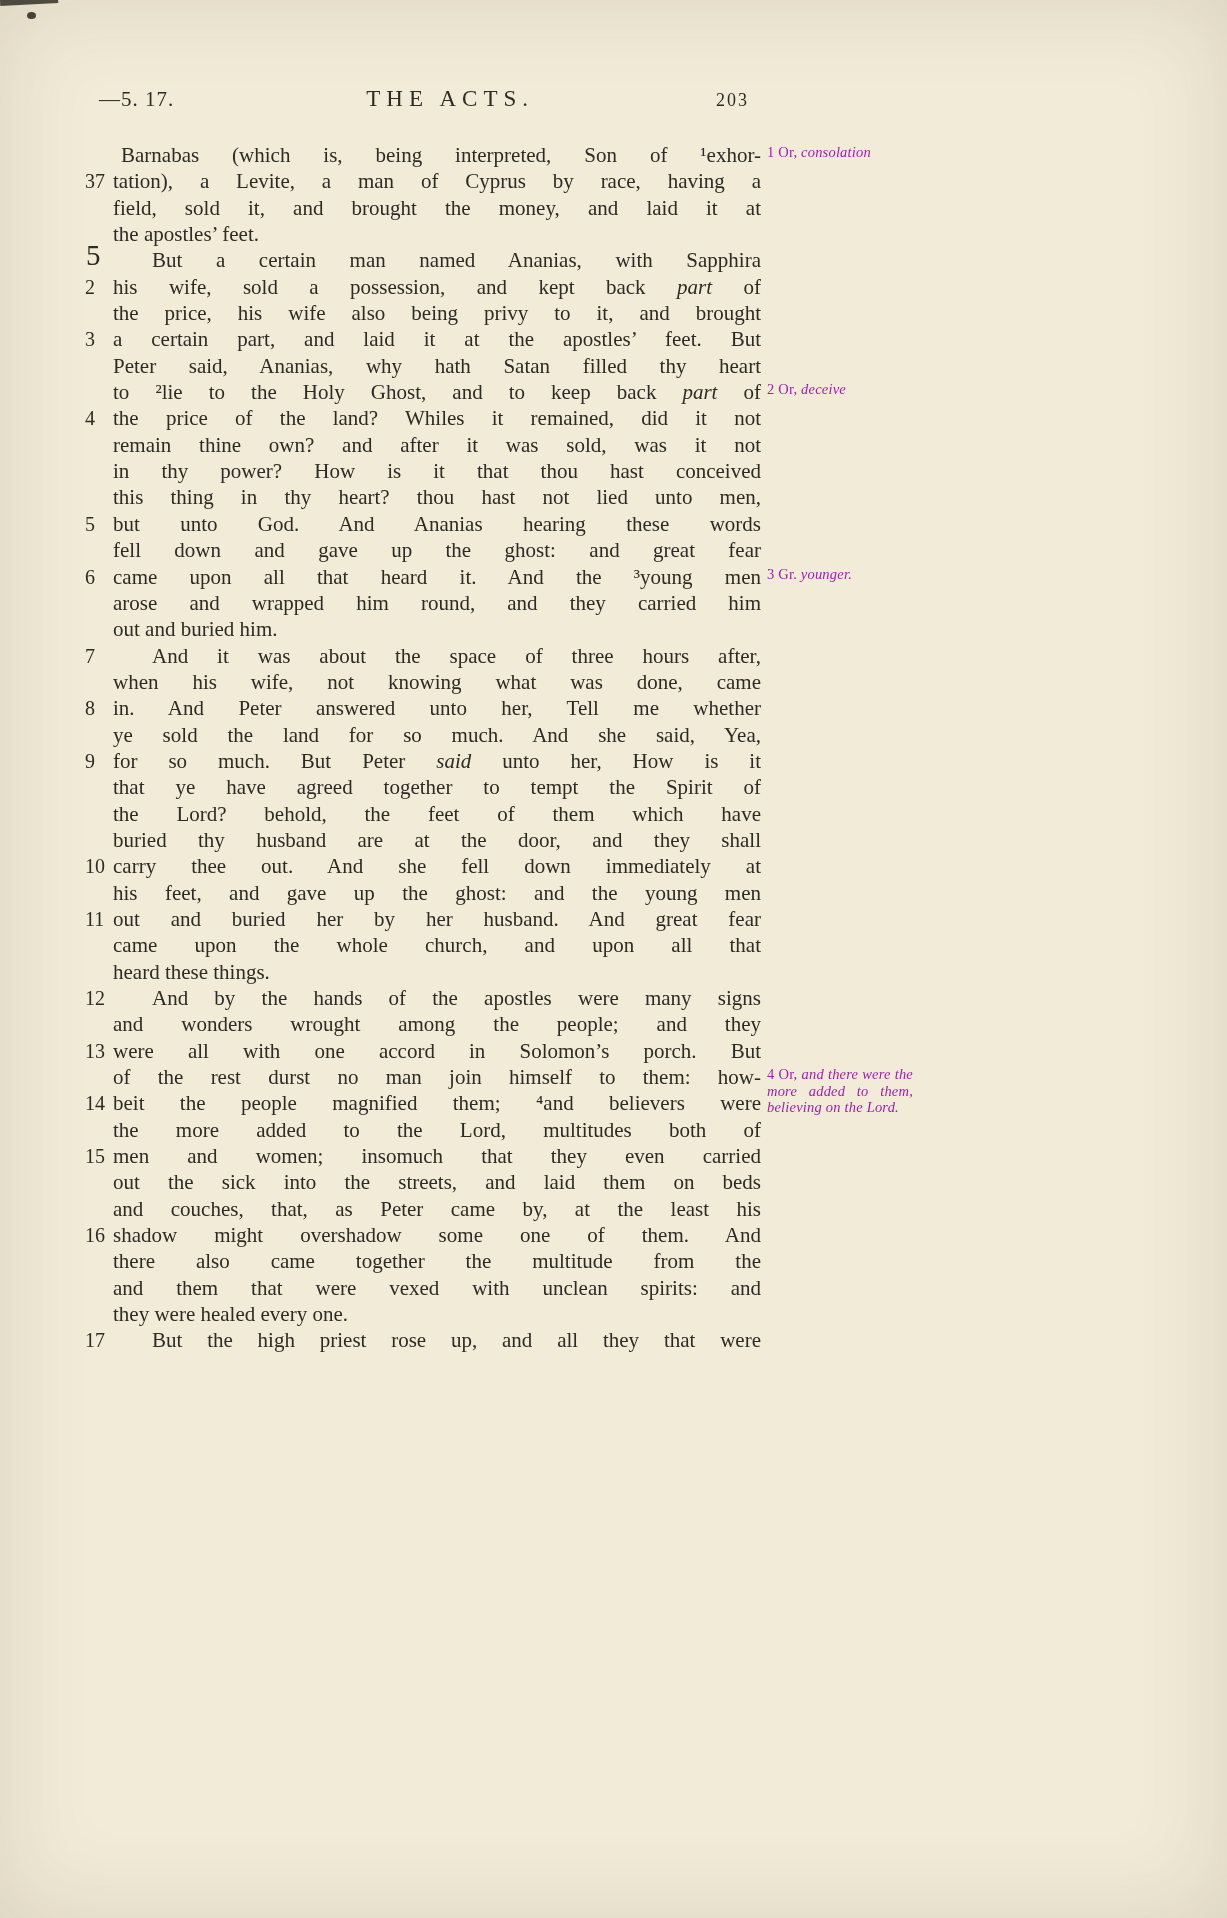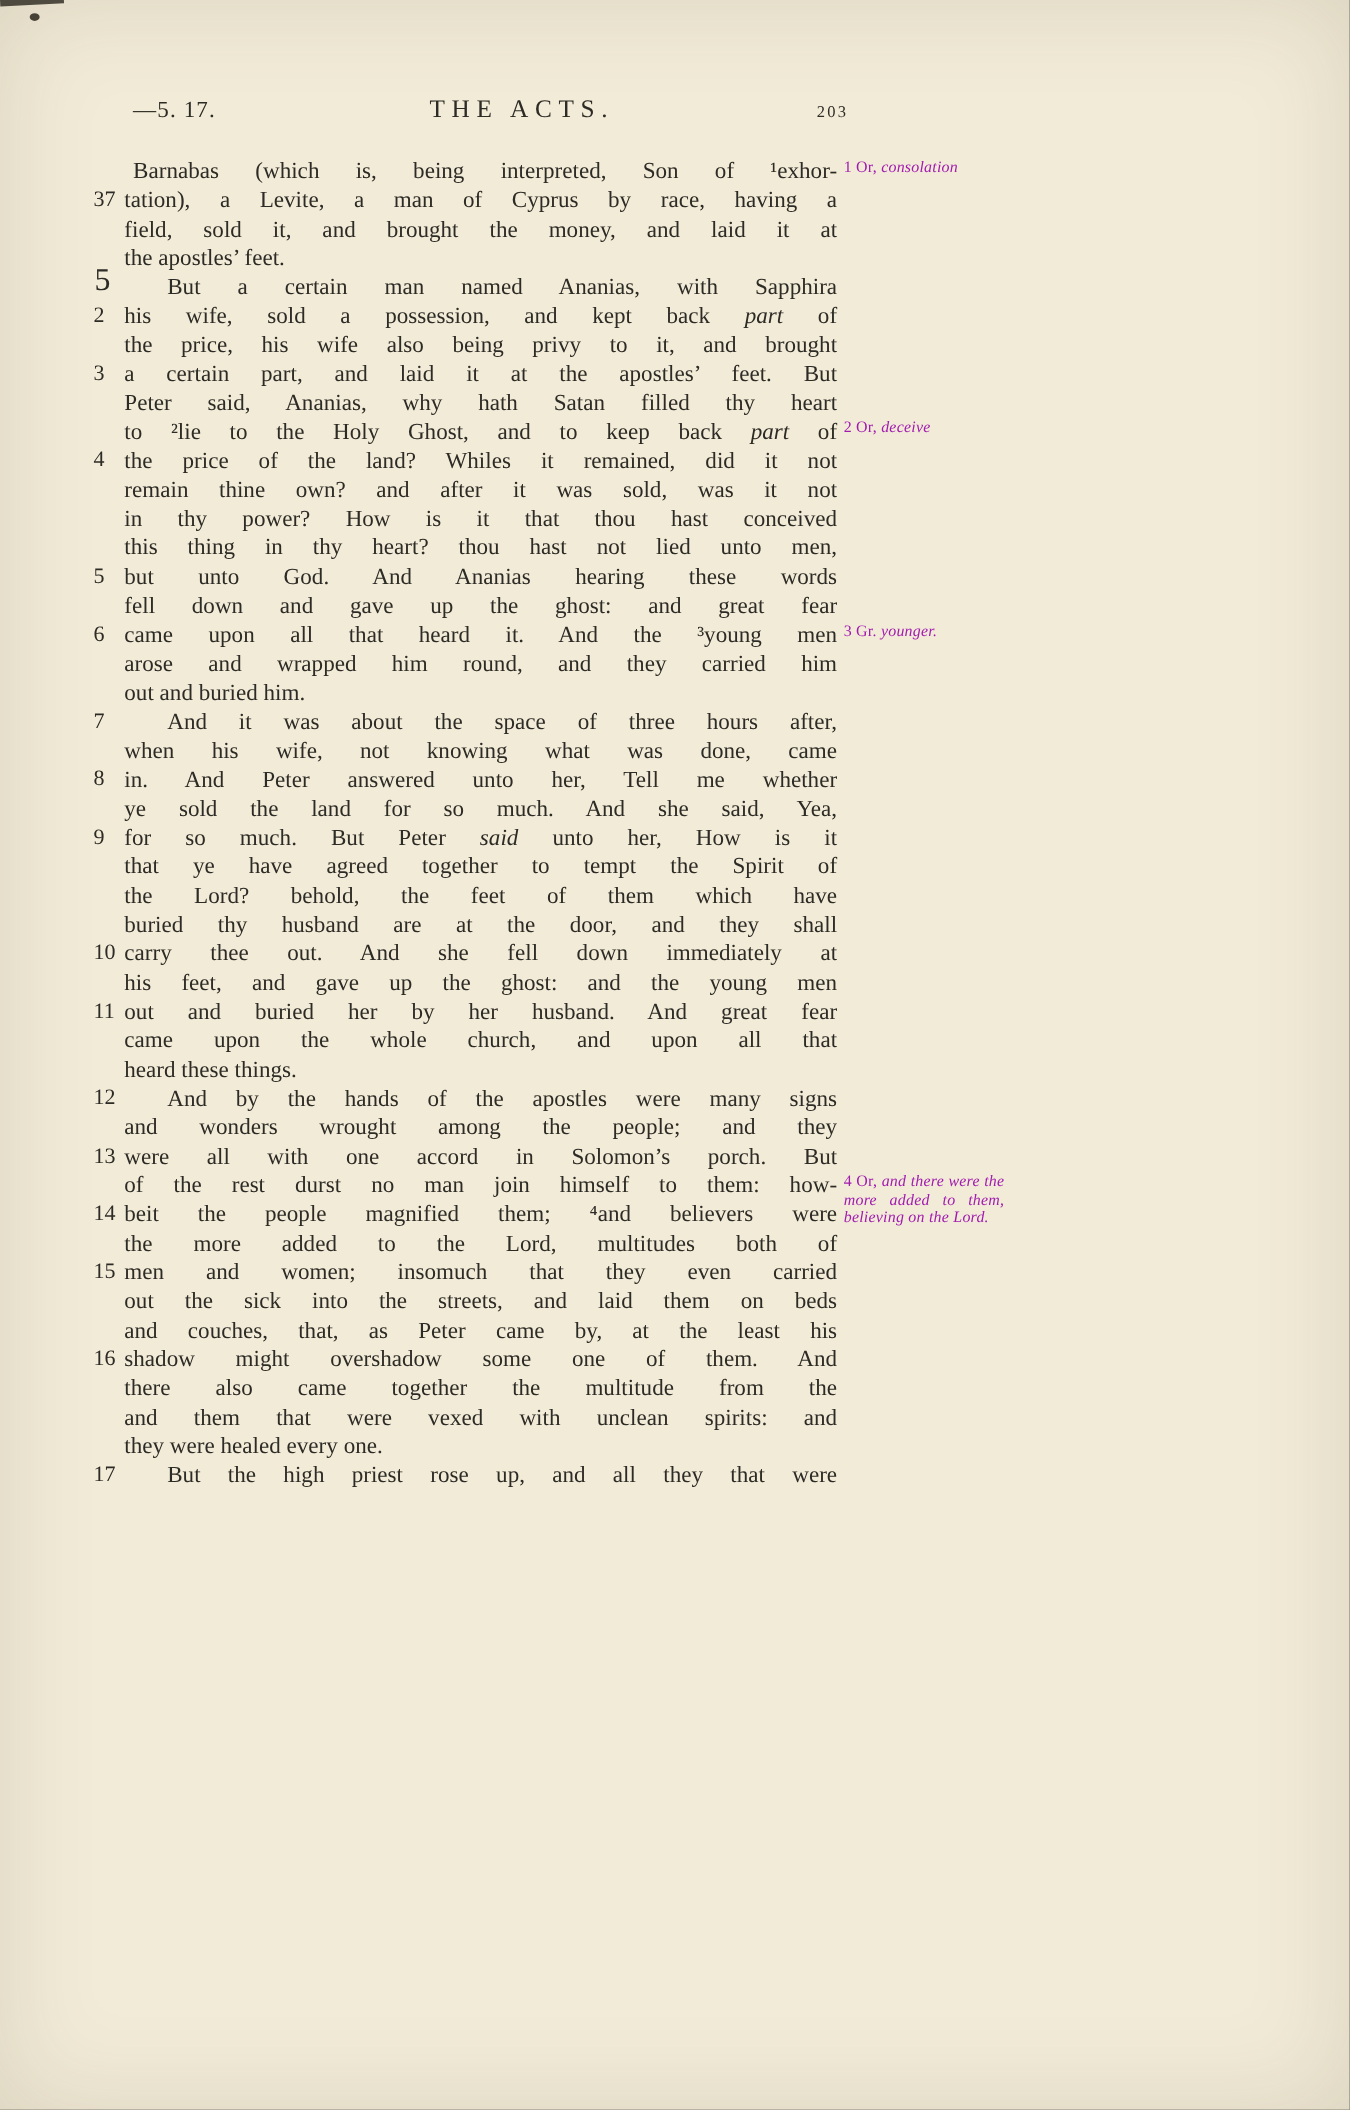--- a/index.html
+++ b/index.html
@@ -10,26 +10,26 @@
     height: 1918px;
     background: #f2ebd8;
     font-family: "Liberation Serif", "DejaVu Serif", serif;
     color: #2d2b25;
     overflow: hidden;
     box-shadow: inset 0 0 90px rgba(96,84,58,.16);
   }
   
   .header {
     position: absolute;
-    left: 121px; top: 86px; width: 650px;
+    left: 99px; top: 86px; width: 650px;
     display: flex; justify-content: space-between; align-items: baseline;
   }
   .h-left  { font-size: 21px; letter-spacing: 1px; }
   .h-center{ font-size: 23px; letter-spacing: 6px; padding-left: 10px; }
-  .h-right { font-size: 15px; letter-spacing: 2px; }
+  .h-right { font-size: 18px; letter-spacing: 2px; }
 
   
   .text-block { position: absolute; left: 85px; top: 142px; width: 676px; }
   .line {
     position: relative;
     height: 26.35px;
     line-height: 26.35px;
     font-size: 21px;
     padding-left: 28px;
     text-align: justify;

